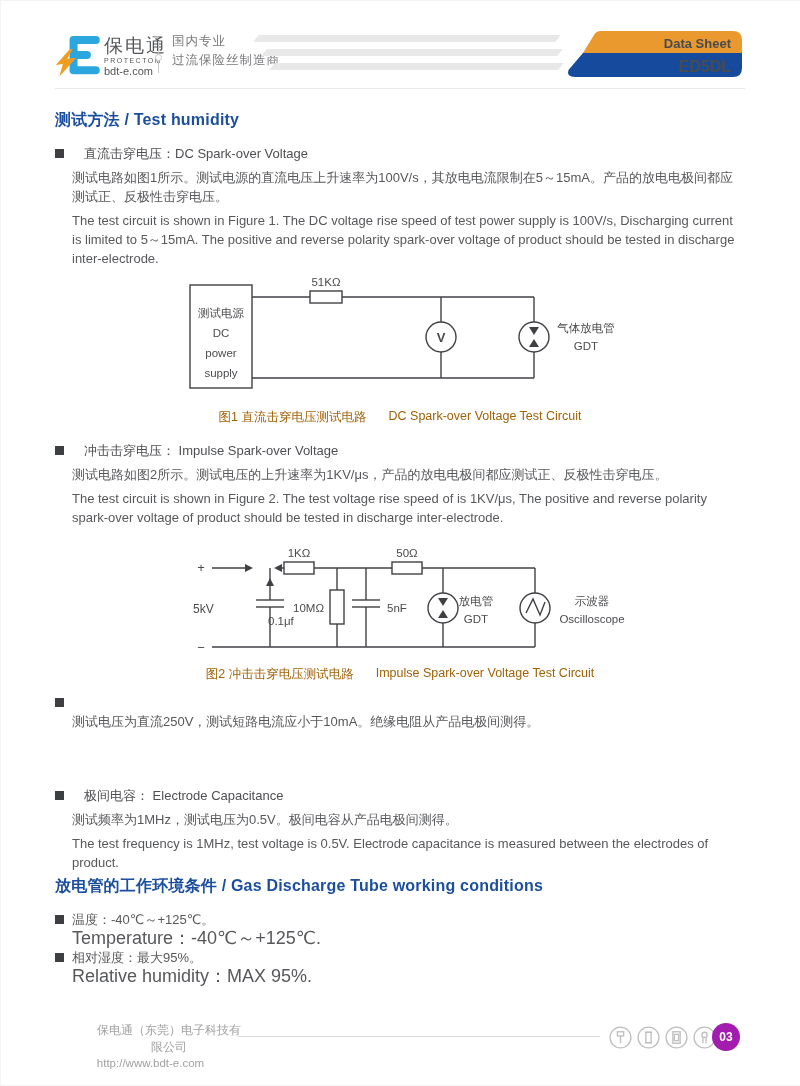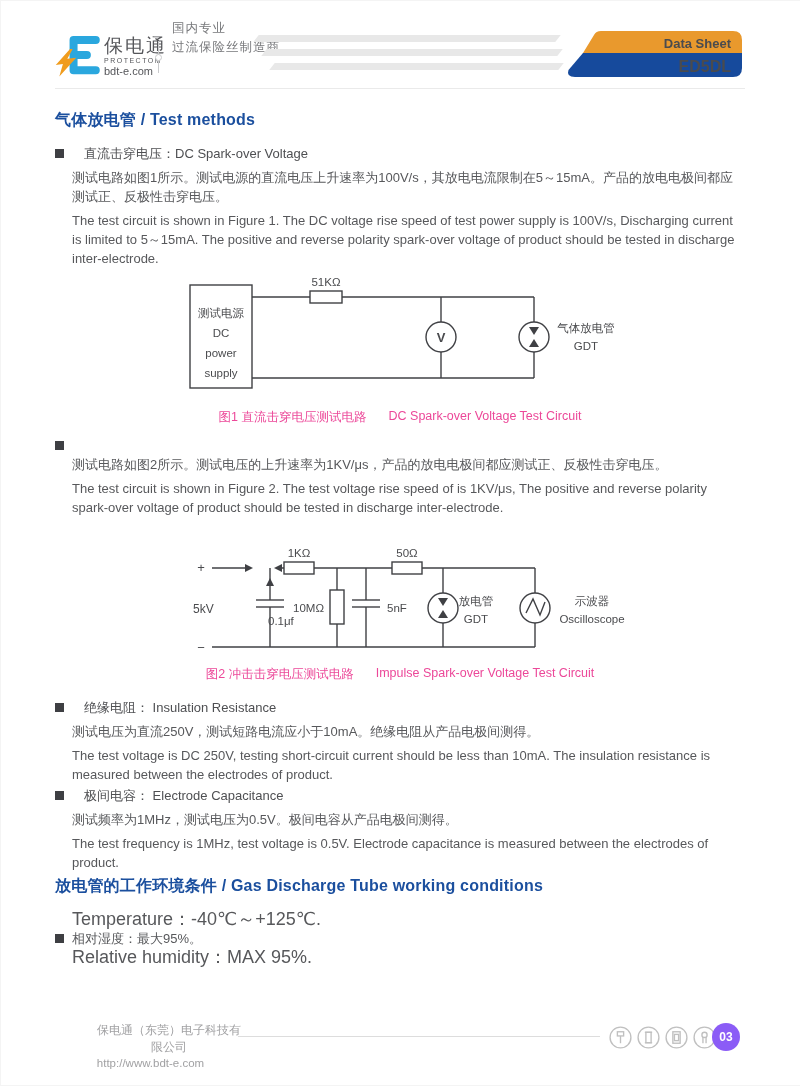--- a/index.html
+++ b/index.html
@@ -17,37 +17,37 @@
   .logo-divider-dot{width:5px;height:5px;border:1px solid #C9CACC;border-radius:50%;background:#fff;}
   .stripe{position:absolute;height:7px;background:#E8E8E8;transform:skewX(-38deg);}
   .header-rule{position:absolute;left:55px;top:88px;width:690px;height:1px;background:#EAEAEA;}
 
   
   .sec-title{font-size:16px;font-weight:bold;color:#1B4F9E;letter-spacing:0.2px;}
   .tm-item{width:690px;font-size:13px;line-height:19px;}
   .item-heading{display:flex;align-items:center;gap:20px;color:#4E4F52;}
   .bullet{width:9px;height:9px;background:#3E3F43;flex:0 0 auto;}
   .para{padding-left:17px;margin-top:5px;color:#57585B;}
-  .fig-caption{width:690px;display:flex;justify-content:center;gap:22px;font-size:12.5px;color:#ec4899;}
+  .fig-caption{width:690px;display:flex;justify-content:center;gap:22px;font-size:12.5px;color:#a16207;}
 
   
   .cond-line{display:flex;align-items:center;gap:8px;font-size:13px;line-height:19px;color:#57585B;}
   .cond-en{padding-left:17px;font-size:18px;line-height:19px;color:#57585B;}
 
   
   svg text{font-family:"Liberation Sans","DejaVu Sans",sans-serif;fill:#4A4B4E;}
   .circ{stroke:#3F4044;stroke-width:1.4;fill:none;}
   .circ-fill{fill:#3F4044;stroke:none;}
   .comp{fill:#fff;stroke:#3F4044;stroke-width:1.4;}
 
   
   .footer-co{font-size:12px;line-height:17px;color:#A1A1A3;margin-left:37px;}
   .footer-url{font-size:11.5px;line-height:15px;color:#A1A1A3;}
   .footer-rule{position:absolute;left:238px;top:1036px;width:362px;height:1px;background:#DDDDDD;}
-  .page-circle{width:28px;height:28px;border-radius:50%;background:#8b5cf6;color:#fff;
+  .page-circle{width:28px;height:28px;border-radius:50%;background:#a21caf;color:#fff;
                display:flex;align-items:center;justify-content:center;font-size:12px;font-weight:bold;}
   .ficon{stroke:#C0C0C0;fill:none;stroke-width:1.3;}
 </style>
 </head>
 <body>
 
 <div class="page">
 
   <div class="abs" style="left:54px;top:33px;width:48px;height:46px;">
     <svg width="48" height="46" viewBox="-6 0 54 50" style="overflow:visible">
@@ -55,40 +55,40 @@
       <polygon points="12,17 -4,35 4,34 0,48 19,27 9,28 15,17" fill="#F09C1E"></polygon>
     </svg>
   </div>
   <div class="abs" style="left:104px;top:36px;">
     <div class="brand-zh">保电通</div>
     <div class="brand-en">PROTECTOM</div>
     <div class="brand-domain">bdt-e.com</div>
   </div>
   <div class="abs logo-divider" style="left:158px;top:41px;"></div>
   <div class="abs logo-divider-dot" style="left:155px;top:54px;"></div>
-  <div class="abs" style="left:172px;top:20px;font-family:Liberation Mono, monospace;">
+  <div class="abs" style="left:172px;top:32px;">
     <div class="tagline">国内专业</div>
     <div class="tagline">过流保险丝制造商</div>
   </div>
 
   <div class="stripe" style="left:256px;top:35px;width:302px;"></div>
   <div class="stripe" style="left:264px;top:49px;width:296px;"></div>
   <div class="stripe" style="left:272px;top:63px;width:289px;"></div>
 
   <div class="abs" style="left:563px;top:30px;width:182px;height:48px;">
     <svg width="182" height="48" viewBox="0 0 182 48">
       <path d="M38,1 H170 Q179,1 179,10 V23 H20 L31,5 Q33,1 38,1 Z" fill="#E9992D"></path>
       <path d="M20,23 H179 V38 Q179,47 170,47 H12 Q3,47 5.5,40 L20,23 Z" fill="#164A9C"></path>
       <text x="168" y="17.5" text-anchor="end" font-size="13" font-weight="bold" fill="#FFFFFF">Data Sheet</text>
       <text x="168" y="41.5" text-anchor="end" font-size="16" font-weight="bold" fill="#FFFFFF">ED5DL</text>
     </svg>
   </div>
   <div class="header-rule"></div>
 
-  <div class="abs sec-title" style="left:55px;top:110px;">气体放电管 / Test methods</div>
+  <div class="abs sec-title" style="left:55px;top:110px;">测试方法 / Test humidity</div>
 
   <div class="abs tm-item" style="left:55px;top:144px;">
     <div class="item-heading">
       <span class="bullet"></span>
       <span>直流击穿电压：DC Spark-over Voltage</span>
     </div>
     <div class="para">测试电路如图1所示。测试电源的直流电压上升速率为100V/s，其放电电流限制在5～15mA。产品的放电电极间都应测试正、反极性击穿电压。</div>
     <div class="para">The test circuit is shown in Figure 1. The DC voltage rise speed of test power supply is 100V/s, Discharging current is limited to 5～15mA. The positive and reverse polarity spark-over voltage of product should be tested in discharge inter-electrode.</div>
   </div>
 
@@ -116,20 +116,21 @@
   </svg>
 
   <div class="abs fig-caption" style="left:55px;top:409px;">
     <span>图1  直流击穿电压测试电路</span>
     <span>DC Spark-over Voltage Test Circuit</span>
   </div>
 
   <div class="abs tm-item" style="left:55px;top:441px;">
     <div class="item-heading">
       <span class="bullet"></span>
+      <span>冲击击穿电压： Impulse Spark-over Voltage</span>
     </div>
     <div class="para">测试电路如图2所示。测试电压的上升速率为1KV/μs，产品的放电电极间都应测试正、反极性击穿电压。</div>
     <div class="para">The test circuit is shown in Figure 2. The test voltage rise speed of is 1KV/μs, The positive and reverse polarity spark-over voltage of product should be tested in discharge inter-electrode.</div>
   </div>
 
   <svg class="abs" style="left:55px;top:538px;" width="690" height="125" viewBox="0 0 690 125">
     <text x="146" y="34" text-anchor="middle" font-size="13">+</text>
     <line class="circ" x1="157" y1="30" x2="190" y2="30"></line>
     <polygon class="circ-fill" points="190,26 190,34 198,30"></polygon>
     <line class="circ" x1="215" y1="30" x2="215" y2="62"></line>
@@ -173,38 +174,40 @@
   </svg>
 
   <div class="abs fig-caption" style="left:55px;top:666px;">
     <span>图2  冲击击穿电压测试电路</span>
     <span>Impulse Spark-over Voltage Test Circuit</span>
   </div>
 
   <div class="abs tm-item" style="left:55px;top:698px;">
     <div class="item-heading">
       <span class="bullet"></span>
-      <span>绝缘电阻： Insulation Resistance</span>
     </div>
     <div class="para">测试电压为直流250V，测试短路电流应小于10mA。绝缘电阻从产品电极间测得。</div>
-    <div class="para">The test voltage is DC 250V, testing short-circuit current should be less than 10mA. The insulation resistance is measured  between the electrodes of product.</div>
   </div>
 
   <div class="abs tm-item" style="left:55px;top:786px;">
     <div class="item-heading">
       <span class="bullet"></span>
       <span>极间电容： Electrode Capacitance</span>
     </div>
     <div class="para">测试频率为1MHz，测试电压为0.5V。极间电容从产品电极间测得。</div>
     <div class="para">The test frequency is 1MHz, test voltage is 0.5V. Electrode capacitance is measured between the electrodes of product.</div>
   </div>
 
   <div class="abs sec-title" style="left:55px;top:876px;">放电管的工作环境条件 / Gas Discharge Tube working conditions</div>
 
   <div class="abs" style="left:55px;top:910px;width:690px;">
+    <div class="cond-line">
+      <span class="bullet"></span>
+      <span>温度：-40℃～+125℃。</span>
+    </div>
     <div class="cond-en">Temperature：-40℃～+125℃.</div>
     <div class="cond-line">
       <span class="bullet"></span>
       <span>相对湿度：最大95%。</span>
     </div>
     <div class="cond-en">Relative humidity：MAX 95%.</div>
   </div>
 
   <div class="abs" style="left:58px;top:1022px;width:185px;text-align:center;">
     <div class="footer-co">保电通（东莞）电子科技有限公司</div>

